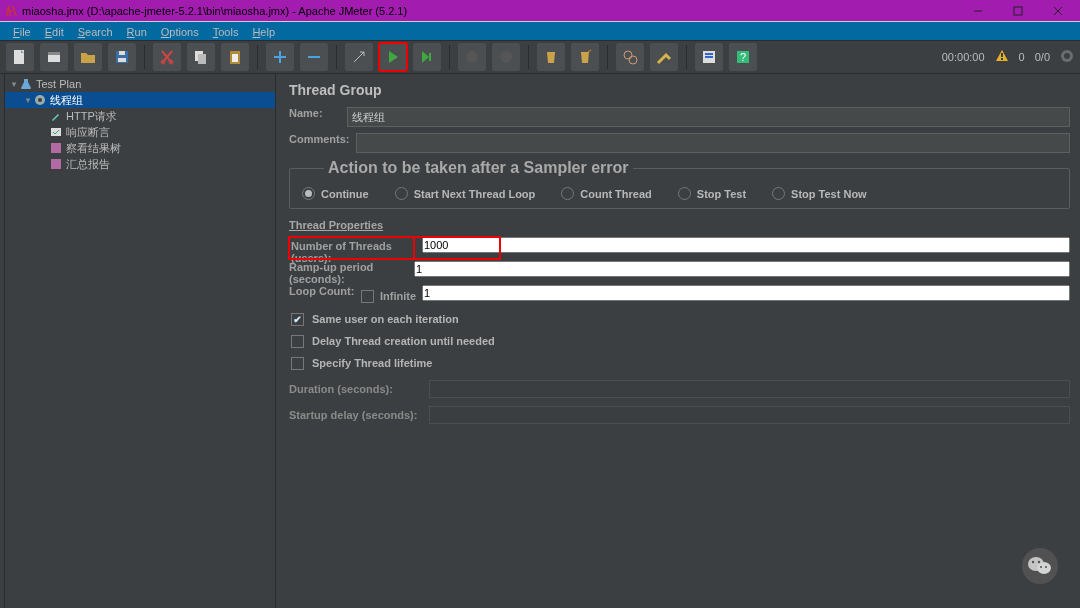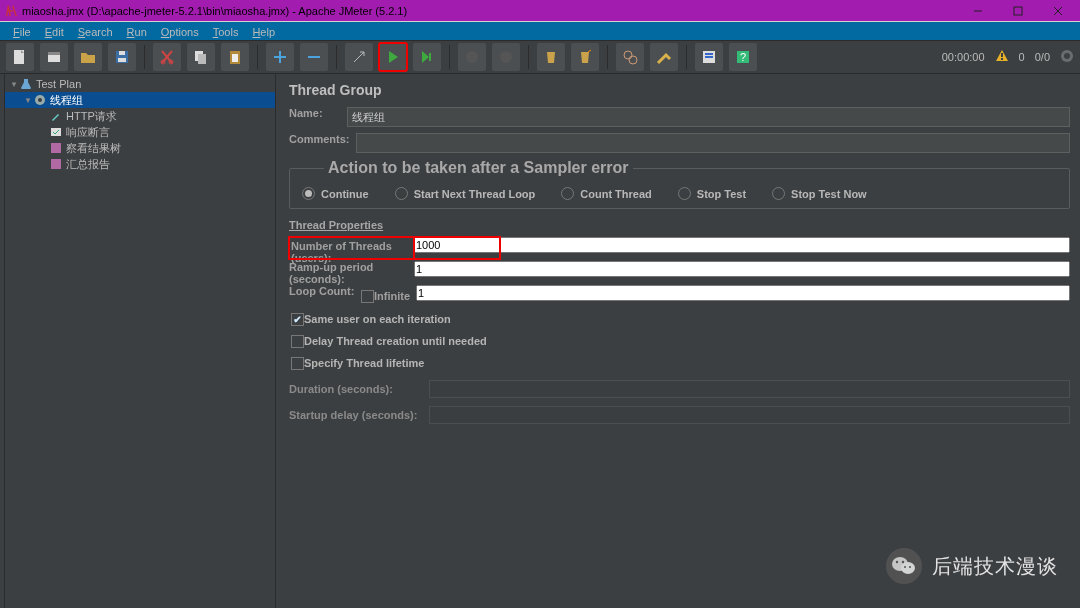--- a/index.html
+++ b/index.html
@@ -57,24 +57,24 @@
 .radio-dot { width:13px; height:13px; border-radius:50%; border:1px solid #777; display:inline-flex; align-items:center; justify-content:center; background:#3c3f41; }
 .radio-dot.on::after { content:""; width:7px; height:7px; border-radius:50%; background:#bcbcbc; }
 
 .sect-title { color:#a7a7a7; font-weight:bold; font-size:11px; margin:4px 0 6px;text-decoration:underline; }
 
 .proprow { display:flex; height:22px; margin-bottom:2px; }
 .proprow .plabel { width:125px; color:#a0a0a0; font-weight:bold; font-size:11px; }
 .proprow .pinput { flex:1; }
 .proprow input.f { width:100%; }
 .proprow.hi-lab .plabel { outline:2px solid #e00; outline-offset:-1px; padding:3px 2px; }
-.proprow.hi-lab .pinput { position:relative; }
+.proprow.hi-lab .pinput { position:relative;padding-left:8px; }
 .proprow.hi-lab .pinput::before { content:""; position:absolute; left:0; top:0; bottom:0; width:86px; outline:2px solid #e00; outline-offset:-1px; pointer-events:none; }
 
-.chkrow { display:flex; align-items:center; height:20px; margin:2px 0 2px 2px; }
+.chkrow { display:flex; align-items:center; height:20px; gap:8px; margin:2px 0 2px 2px; }
 .chkrow .cb { width:13px; height:13px; border:1px solid #777; background:#3c3f41; display:inline-flex; align-items:center; justify-content:center; color:#cfeaff; font-size:10px; }
 .chkrow .cb.on::after { content:"✔"; }
 .chkrow span { color:#b5b5b5; font-weight:bold; font-size:11px; }
 
 .durrow { display:flex; align-items:center; height:20px; margin:6px 0 2px; }
 .durrow .plabel { width:140px; color:#8a8a8a; font-weight:bold; font-size:11px; }
 .durrow input.f { flex:1; height:18px; background:#3b3e40; border:1px solid #4c4f50; }
 
 
 .watermark { position:absolute; right:22px; bottom:24px; display:flex; align-items:center; gap:10px; opacity:.85; }
@@ -366,21 +366,21 @@
     <div class="proprow hi-lab">
       <div class="plabel">Number of Threads (users):</div>
       <div class="pinput"><input class="f" value="1000" style=""></div>
     </div>
     <div class="proprow">
       <div class="plabel">Ramp-up period (seconds):</div>
       <div class="pinput"><input class="f" value="1" style=""></div>
     </div>
     <div class="proprow">
       <div class="plabel" style="width:72px">Loop Count:</div>
-      <div style="display:flex;align-items:center;margin-right:6px">
+      <div style="display:flex;align-items:center;gap:6px;margin-right:6px">
         <span class="cb" style="width:13px;height:13px;border:1px solid #777;display:inline-block"></span>
         <span style="font-weight:bold;color:#a0a0a0">Infinite</span>
       </div>
       <div class="pinput"><input class="f" value="1" style=""></div>
     </div>
 
     <div class="chkrow">
         <span class="cb on"></span>
         <span>Same user on each iteration</span>
       </div>
@@ -408,14 +408,13 @@
   <div class="wicon">
     <svg width="26" height="26" viewBox="0 0 26 26">
         <ellipse cx="9" cy="11" rx="8" ry="7" fill="#ddd"></ellipse>
         <ellipse cx="17" cy="15" rx="7" ry="6" fill="#eee"></ellipse>
         <circle cx="6" cy="9" r="1.2" fill="#555"></circle>
         <circle cx="12" cy="9" r="1.2" fill="#555"></circle>
         <circle cx="14" cy="14" r="1" fill="#555"></circle>
         <circle cx="19" cy="14" r="1" fill="#555"></circle>
       </svg>
   </div>
-  <div class="wtxt">后端技术漫谈</div>
 </div>
 
 </body></html>

